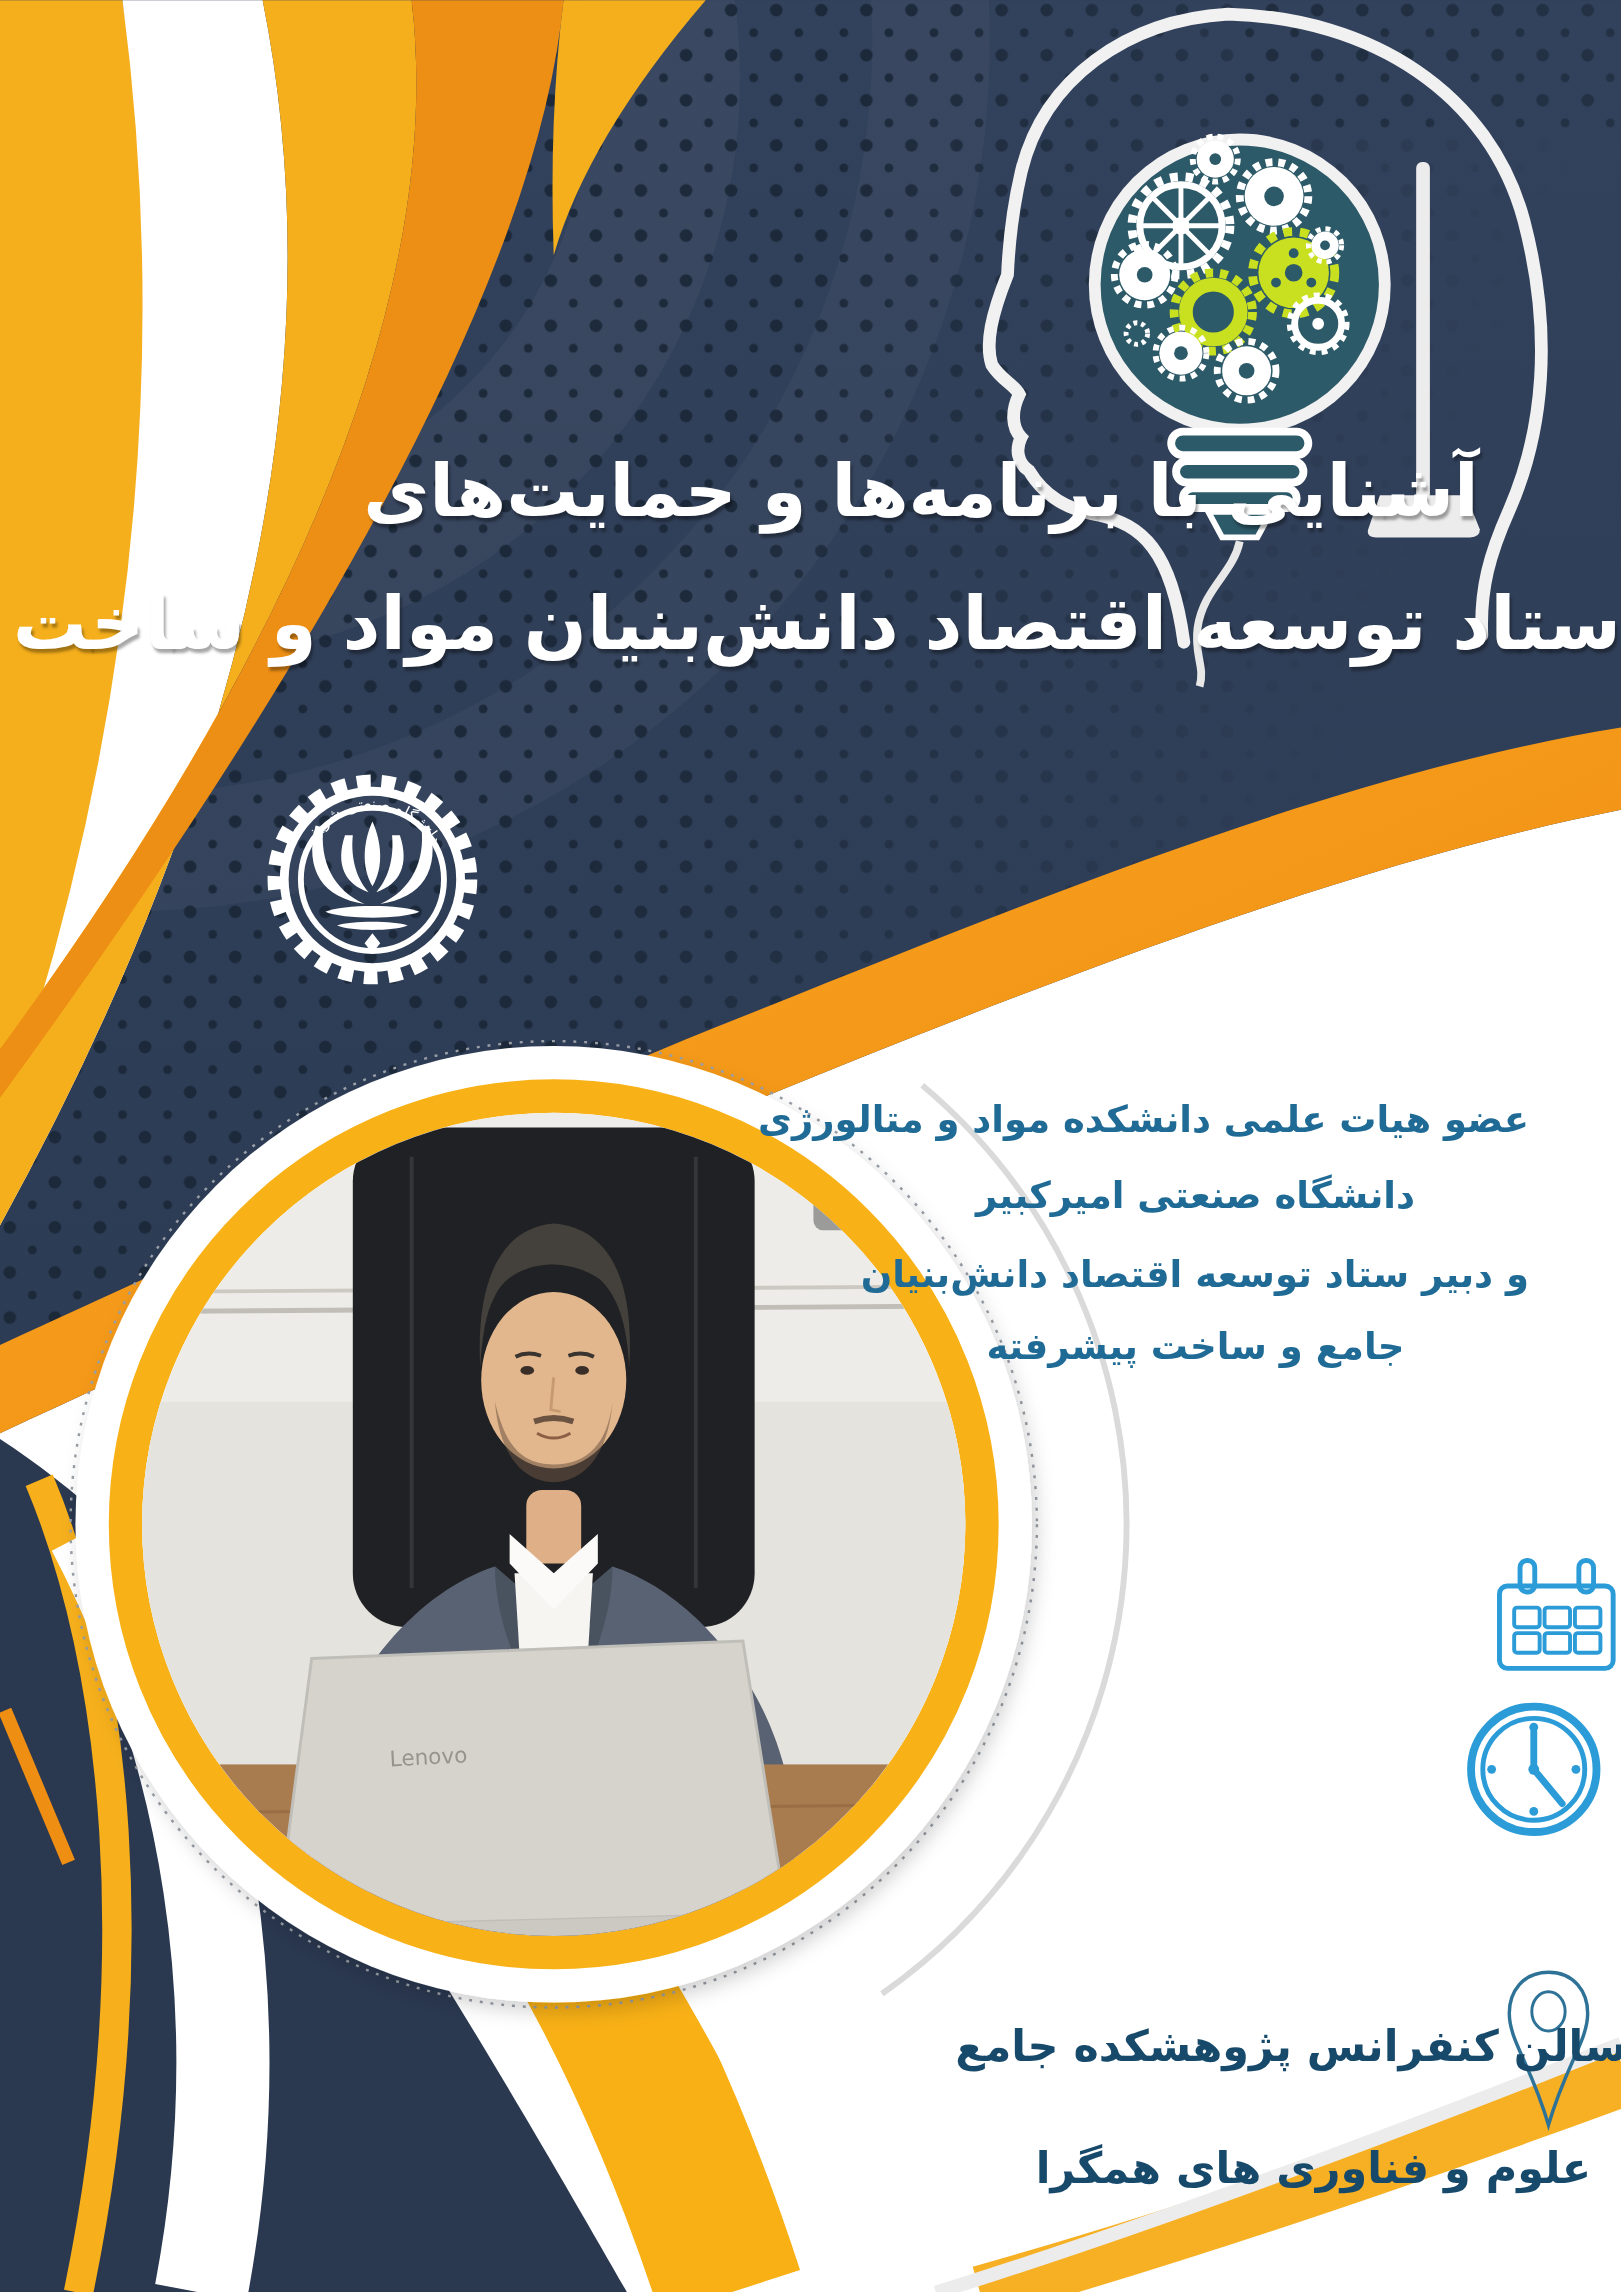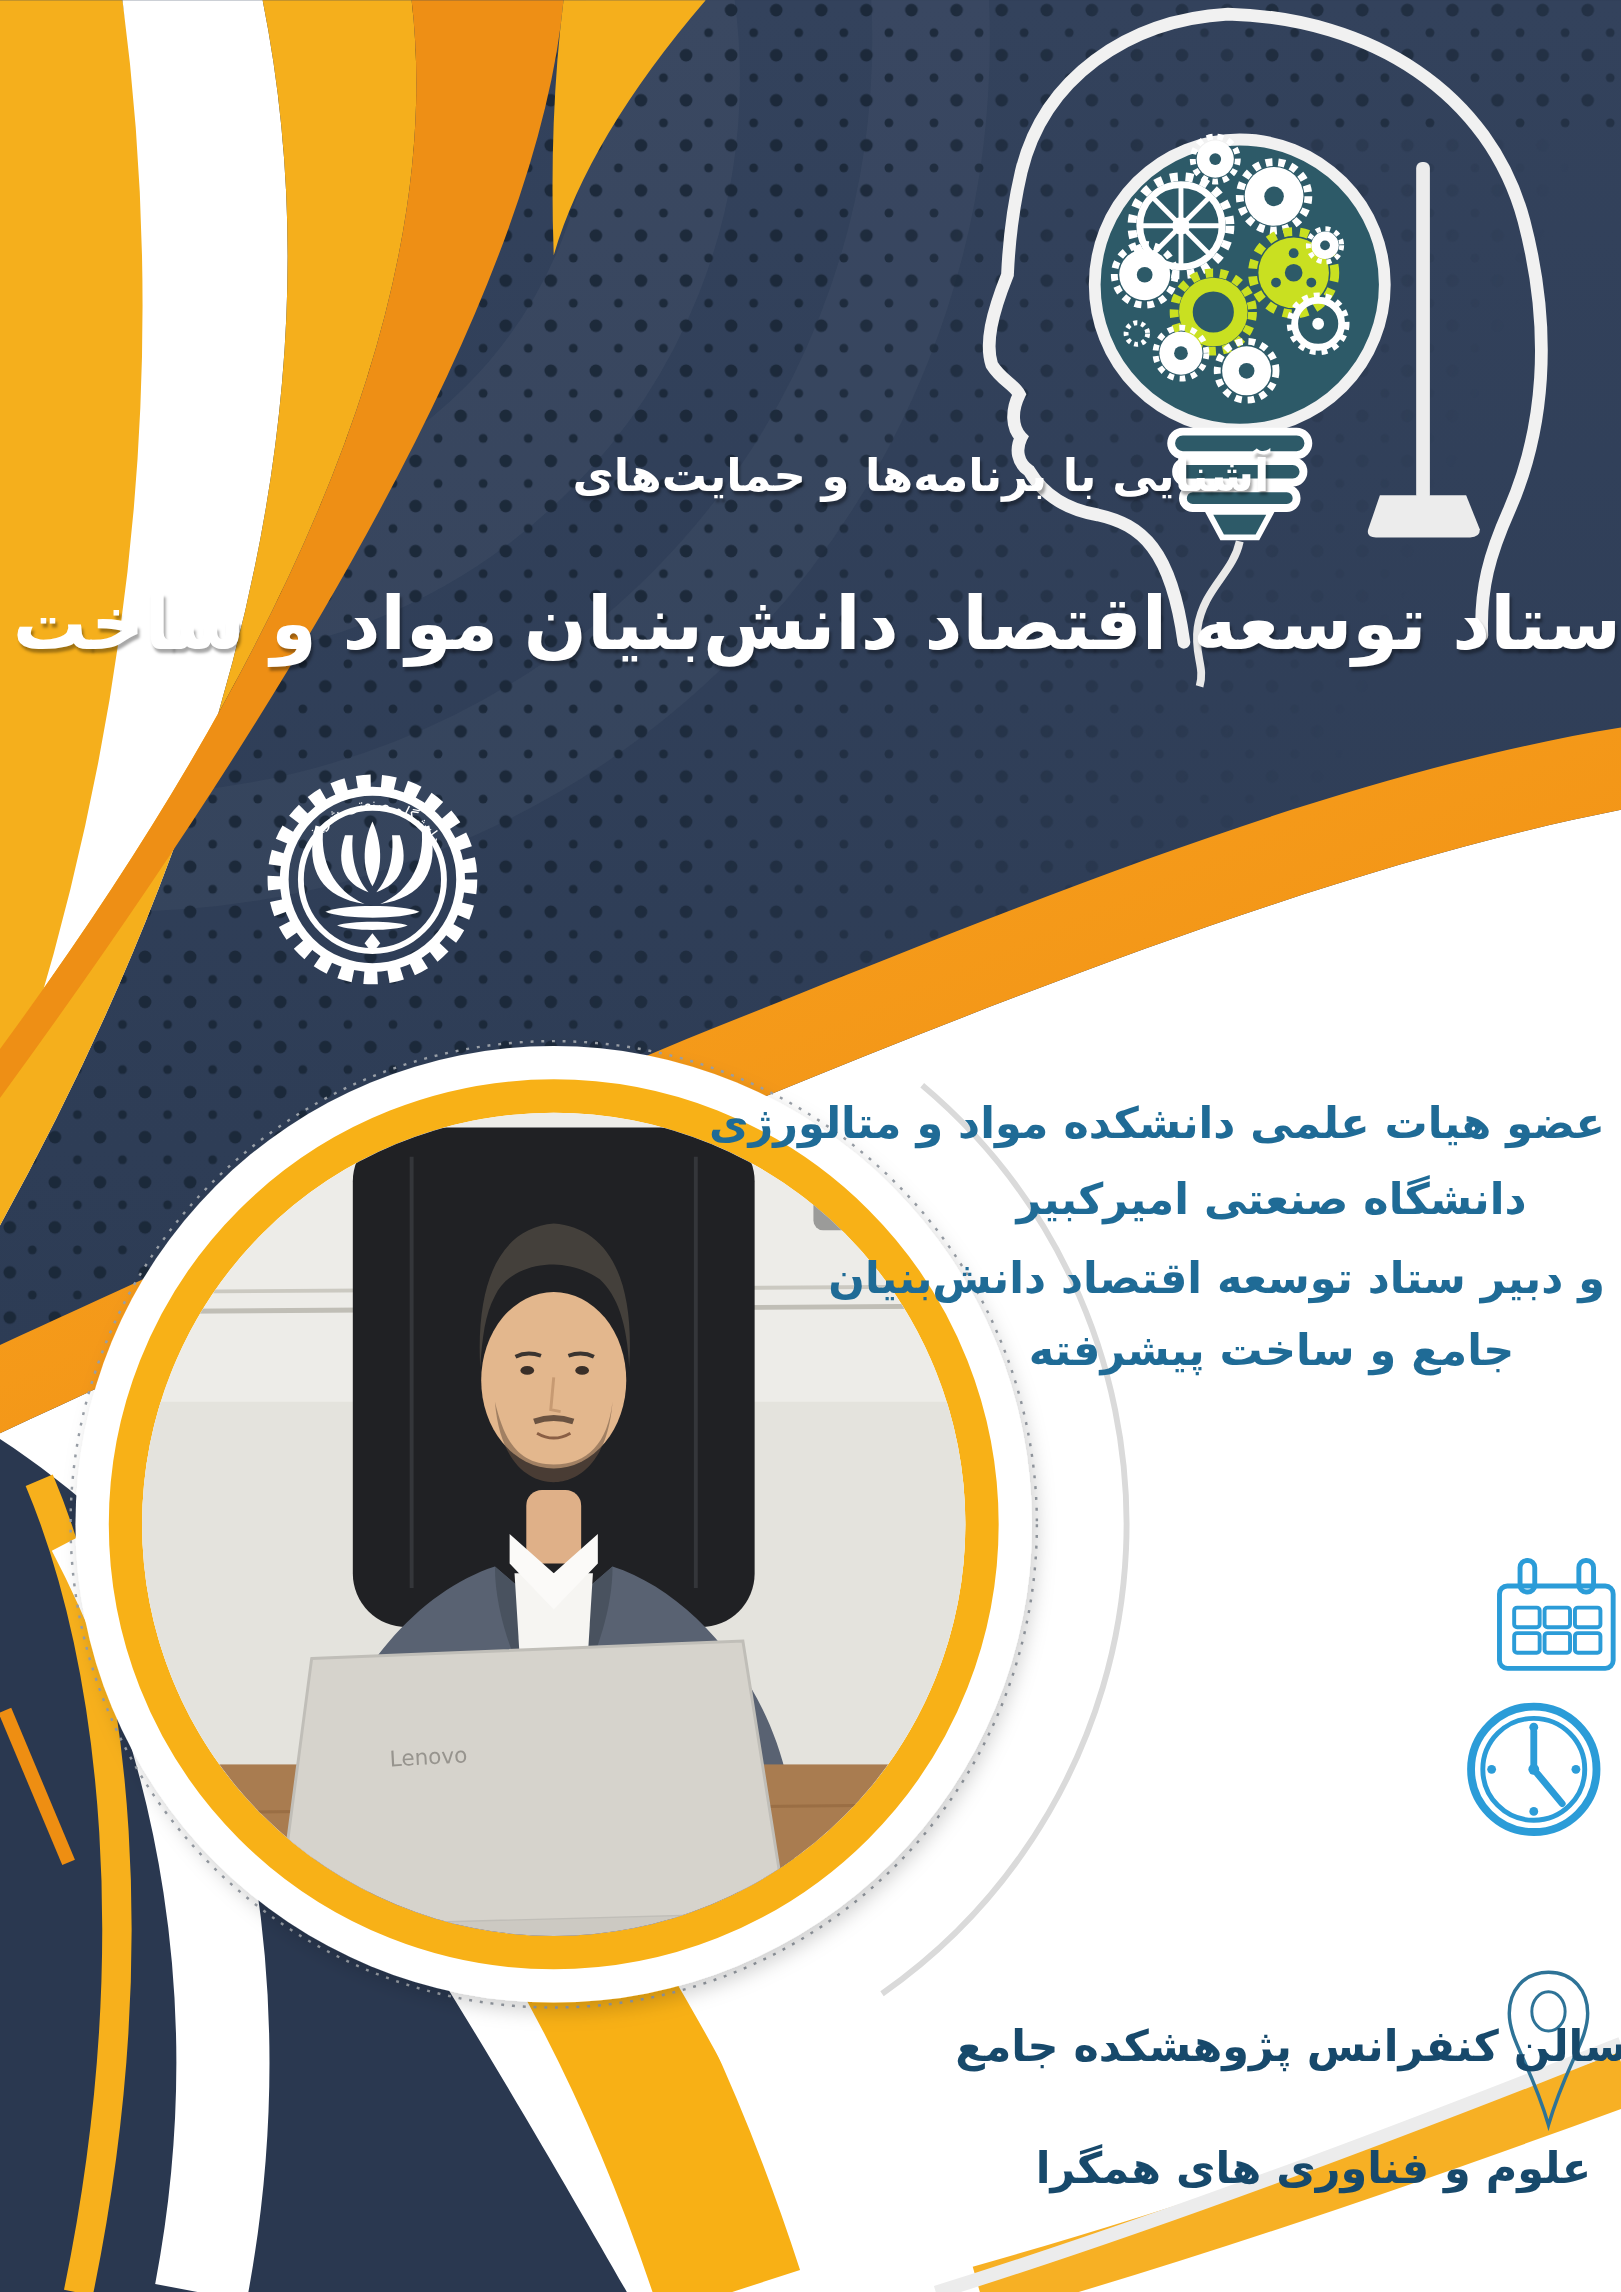--- a/index.html
+++ b/index.html
@@ -2,24 +2,24 @@
 <html lang="fa"><head>
 <meta charset="utf-8">
 <style>
   html,body{margin:0;padding:0;background:#888;}
   #poster{position:relative;width:1621px;height:2293px;overflow:hidden;
           font-family:"DejaVu Sans",sans-serif;background:#2E3C55;}
   #bg{position:absolute;inset:0;}
   .txt{position:absolute;direction:rtl;text-align:center;font-weight:bold;
        font-family:"DejaVu Sans",sans-serif;white-space:nowrap;}
   .title{color:#FFFFFF;text-shadow:2px 3.9px 2.9px rgba(0,0,0,0.35);}
-  #title-line1{top:449px;left:225px;width:1392px;font-size:45px;}
+  #title-line1{top:449px;left:225px;width:1392px;font-size:72px;}
   #title-line2{top:580px;left:98px;width:1523px;font-size:74px;}
   #speaker-name{top:882px;left:833px;width:784px;font-size:82px;color:#2E7296;}
-  .affil{left:938px;width:667px;font-size:43px;color:#1F6B96;}
+  .affil{left:862px;width:667px;font-size:37px;color:#1F6B96;}
   #affil-0{top:1098px;}
   #affil-1{top:1174px;}
   #affil-2{top:1253px;}
   #affil-3{top:1325px;}
   #event-date{top:1537px;left:1059px;width:510px;font-size:53px;color:#17496B;}
   #event-time{top:1723px;left:1088px;width:392px;font-size:67px;color:#17496B;}
   .venue{left:1000px;width:627px;font-size:43px;color:#17496B;}
   #venue-1{top:2021px;}
   #venue-2{top:2143px;}
 </style>

